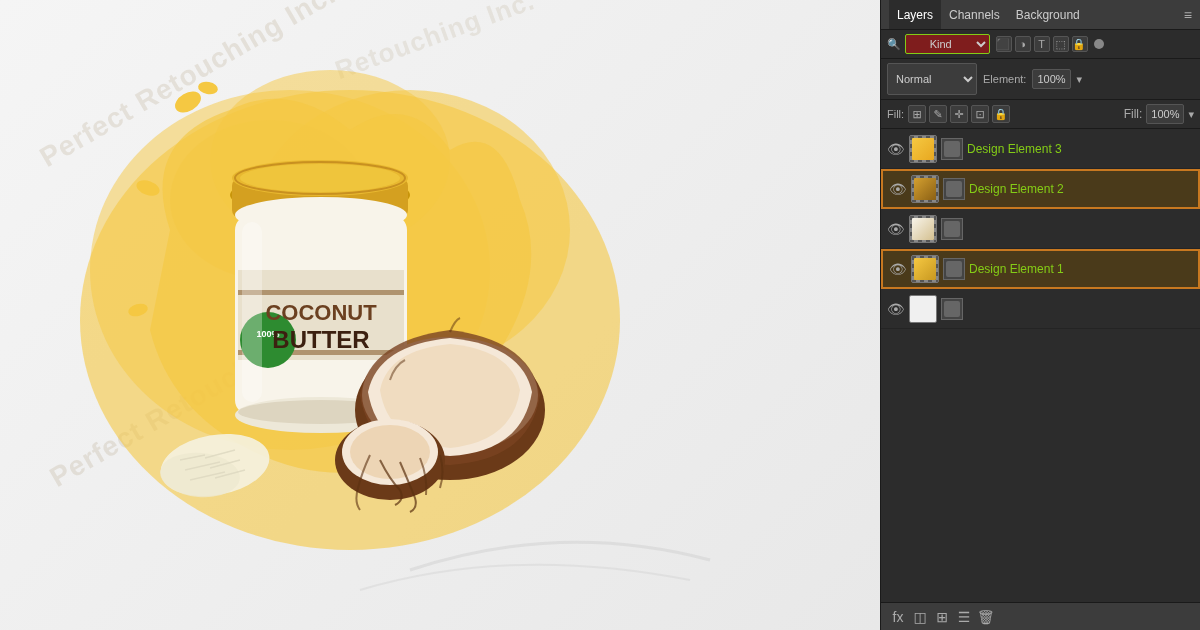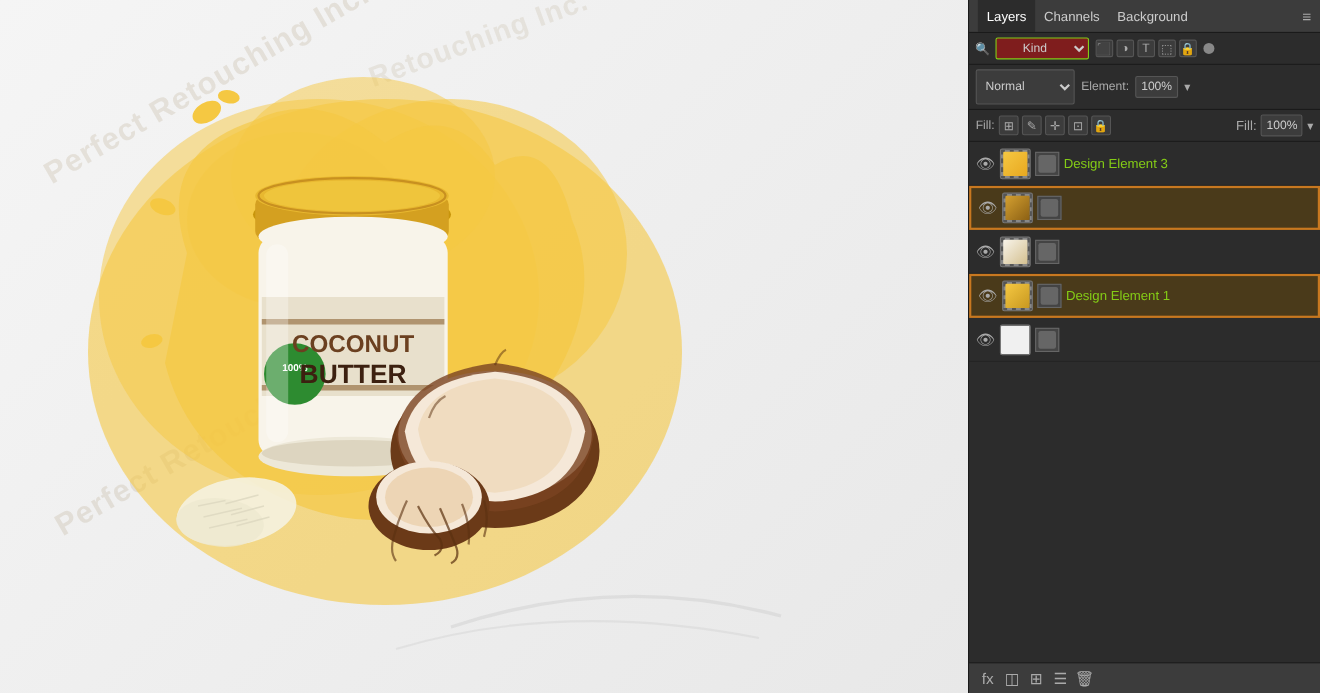--- a/index.html
+++ b/index.html
@@ -509,20 +509,21 @@
     <div class="layer-item selected">
       <div class="layer-visibility">👁</div>
       <div class="layer-thumbnail">
         <div class="layer-thumbnail-inner" style="background: repeating-conic-gradient(#888 0% 25%, #555 0% 50%) 0 0/8px 8px; position:relative;">
           <div style="position:absolute;top:2px;left:2px;right:2px;bottom:2px;background:linear-gradient(135deg,#d4a030 0%,#8B6014 100%);border-radius:1px;"></div>
         </div>
       </div>
       <div class="layer-mask">
         <div class="layer-mask-inner" style="background:#666;"></div>
       </div>
+      <span class="layer-name">Design Element 2</span>
     </div>
 
     <div class="layer-item">
       <div class="layer-visibility">👁</div>
       <div class="layer-thumbnail">
         <div class="layer-thumbnail-inner" style="background: repeating-conic-gradient(#888 0% 25%, #555 0% 50%) 0 0/8px 8px; position:relative;">
           <div style="position:absolute;top:2px;left:2px;right:2px;bottom:2px;background:linear-gradient(135deg,#f8f4ea 0%,#d4c090 100%);border-radius:1px;"></div>
         </div>
       </div>
       <div class="layer-mask">

